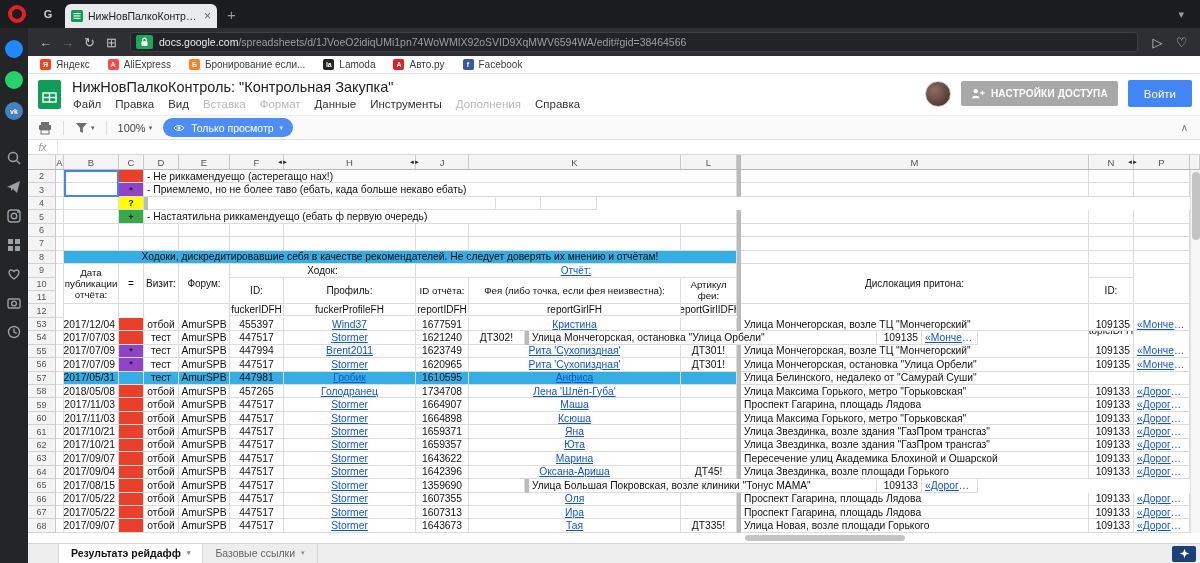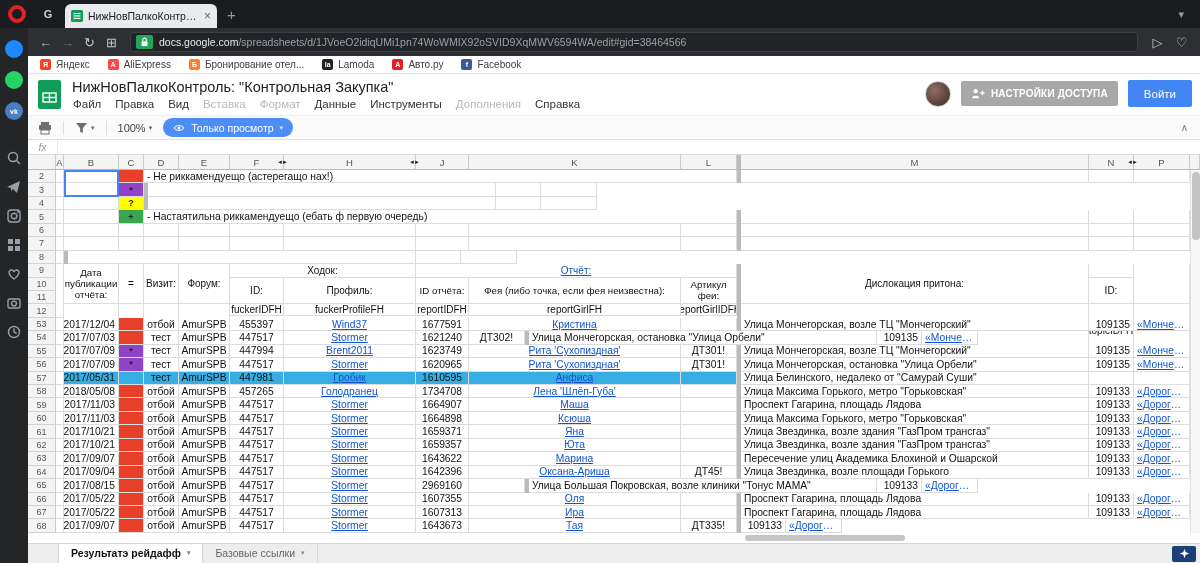--- a/index.html
+++ b/index.html
@@ -140,21 +140,21 @@
         <span class="bm">
           <span class="bm-ic" style="background: rgb(252, 63, 29);">Я</span>
           <span class="bm-label">Яндекс</span>
         </span>
         <span class="bm">
           <span class="bm-ic" style="background: rgb(255, 71, 71);">A</span>
           <span class="bm-label">AliExpress</span>
         </span>
         <span class="bm">
           <span class="bm-ic" style="background: rgb(255, 127, 39);">Б</span>
-          <span class="bm-label">Бронирование отел...</span>
+          <span class="bm-label">Бронирование если...</span>
         </span>
         <span class="bm">
           <span class="bm-ic" style="background: rgb(34, 34, 34);">la</span>
           <span class="bm-label">Lamoda</span>
         </span>
         <span class="bm">
           <span class="bm-ic" style="background: rgb(227, 30, 36);">А</span>
           <span class="bm-label">Авто.ру</span>
         </span>
         <span class="bm">
@@ -298,20 +298,21 @@
             <div class="divcol"></div>
             <div class="c" style="width: 348px;"></div>
             <div class="c" style="width: 45px;"></div>
             <div class="c" style="width: 56px;"></div>
           </div>
           <div class="row">
             <div class="gut">3</div>
             <div class="c" style="width: 8px;"></div>
             <div class="c" style="width: 55px;"></div>
             <div class="c sym" style="width: 25px; background: rgb(143, 68, 200);">*</div>
+            <div class="c left" style="width: 593px;">- Приемлемо, но не более таво (ебать, када больше некаво ебать)</div>
             <div class="divcol"></div>
             <div class="c" style="width: 348px;"></div>
             <div class="c" style="width: 45px;"></div>
             <div class="c" style="width: 56px;"></div>
           </div>
           <div class="row">
             <div class="gut">4</div>
             <div class="c" style="width: 8px;"></div>
             <div class="c" style="width: 55px;"></div>
             <div class="c sym" style="width: 25px; background: rgb(255, 255, 0);">?</div>
@@ -361,20 +362,21 @@
             <div class="c" style="width: 212px;"></div>
             <div class="c" style="width: 56px;"></div>
             <div class="divcol"></div>
             <div class="c" style="width: 348px;"></div>
             <div class="c" style="width: 45px;"></div>
             <div class="c" style="width: 56px;"></div>
           </div>
           <div class="row">
             <div class="gut">8</div>
             <div class="c" style="width: 8px;"></div>
+            <div class="c banner" style="width: 673px; background: rgb(54, 174, 228);">Ходоки, дискредитировавшие себя в качестве рекомендателей. Не следует доверять их мнению и отчётам!</div>
             <div class="divcol"></div>
             <div class="c" style="width: 348px;"></div>
             <div class="c" style="width: 45px;"></div>
             <div class="c" style="width: 56px;"></div>
           </div>
         </div>
       <div id="hblock">
           <div class="vstack" style="width: 28px;">
             <div class="gut">9</div>
             <div class="gut">10</div>
@@ -713,21 +715,21 @@
             <div class="gut">65</div>
             <div class="c" style="width: 8px;"></div>
             <div class="c right" style="width: 55px;">2017/08/15</div>
             <div class="c sym" style="width: 25px; background: rgb(232, 64, 42);"></div>
             <div class="c" style="width: 35px;">отбой</div>
             <div class="c" style="width: 51px;">AmurSPB</div>
             <div class="c" style="width: 54px;">447517</div>
             <div class="c" style="width: 132px;">
               <span class="lk">Stormer</span>
             </div>
-            <div class="c" style="width: 53px;">2969160</div>
+            <div class="c" style="width: 53px;">1359690</div>
             <div class="c" style="width: 56px;"></div>
             <div class="divcol"></div>
             <div class="c left" style="width: 348px;">Улица Большая Покровская, возле клиники "Тонус МАМА"</div>
             <div class="c right" style="width: 45px;">109133</div>
             <div class="c left" style="width: 56px;">
               <span class="lk">«Дорогие ми</span>
             </div>
           </div>
           <div class="row">
             <div class="gut">66</div>
@@ -785,20 +787,21 @@
             <div class="c" style="width: 54px;">447517</div>
             <div class="c" style="width: 132px;">
               <span class="lk">Stormer</span>
             </div>
             <div class="c" style="width: 53px;">1643673</div>
             <div class="c" style="width: 212px;">
               <span class="lk">Тая</span>
             </div>
             <div class="c" style="width: 56px;">ДТ335!</div>
             <div class="divcol"></div>
+            <div class="c left" style="width: 348px;">Улица Новая, возле площади Горького</div>
             <div class="c right" style="width: 45px;">109133</div>
             <div class="c left" style="width: 56px;">
               <span class="lk">«Дорогие ми</span>
             </div>
           </div>
         </div>
       <div id="selbox"></div>
     </div>
 
     <div id="hscroll">

